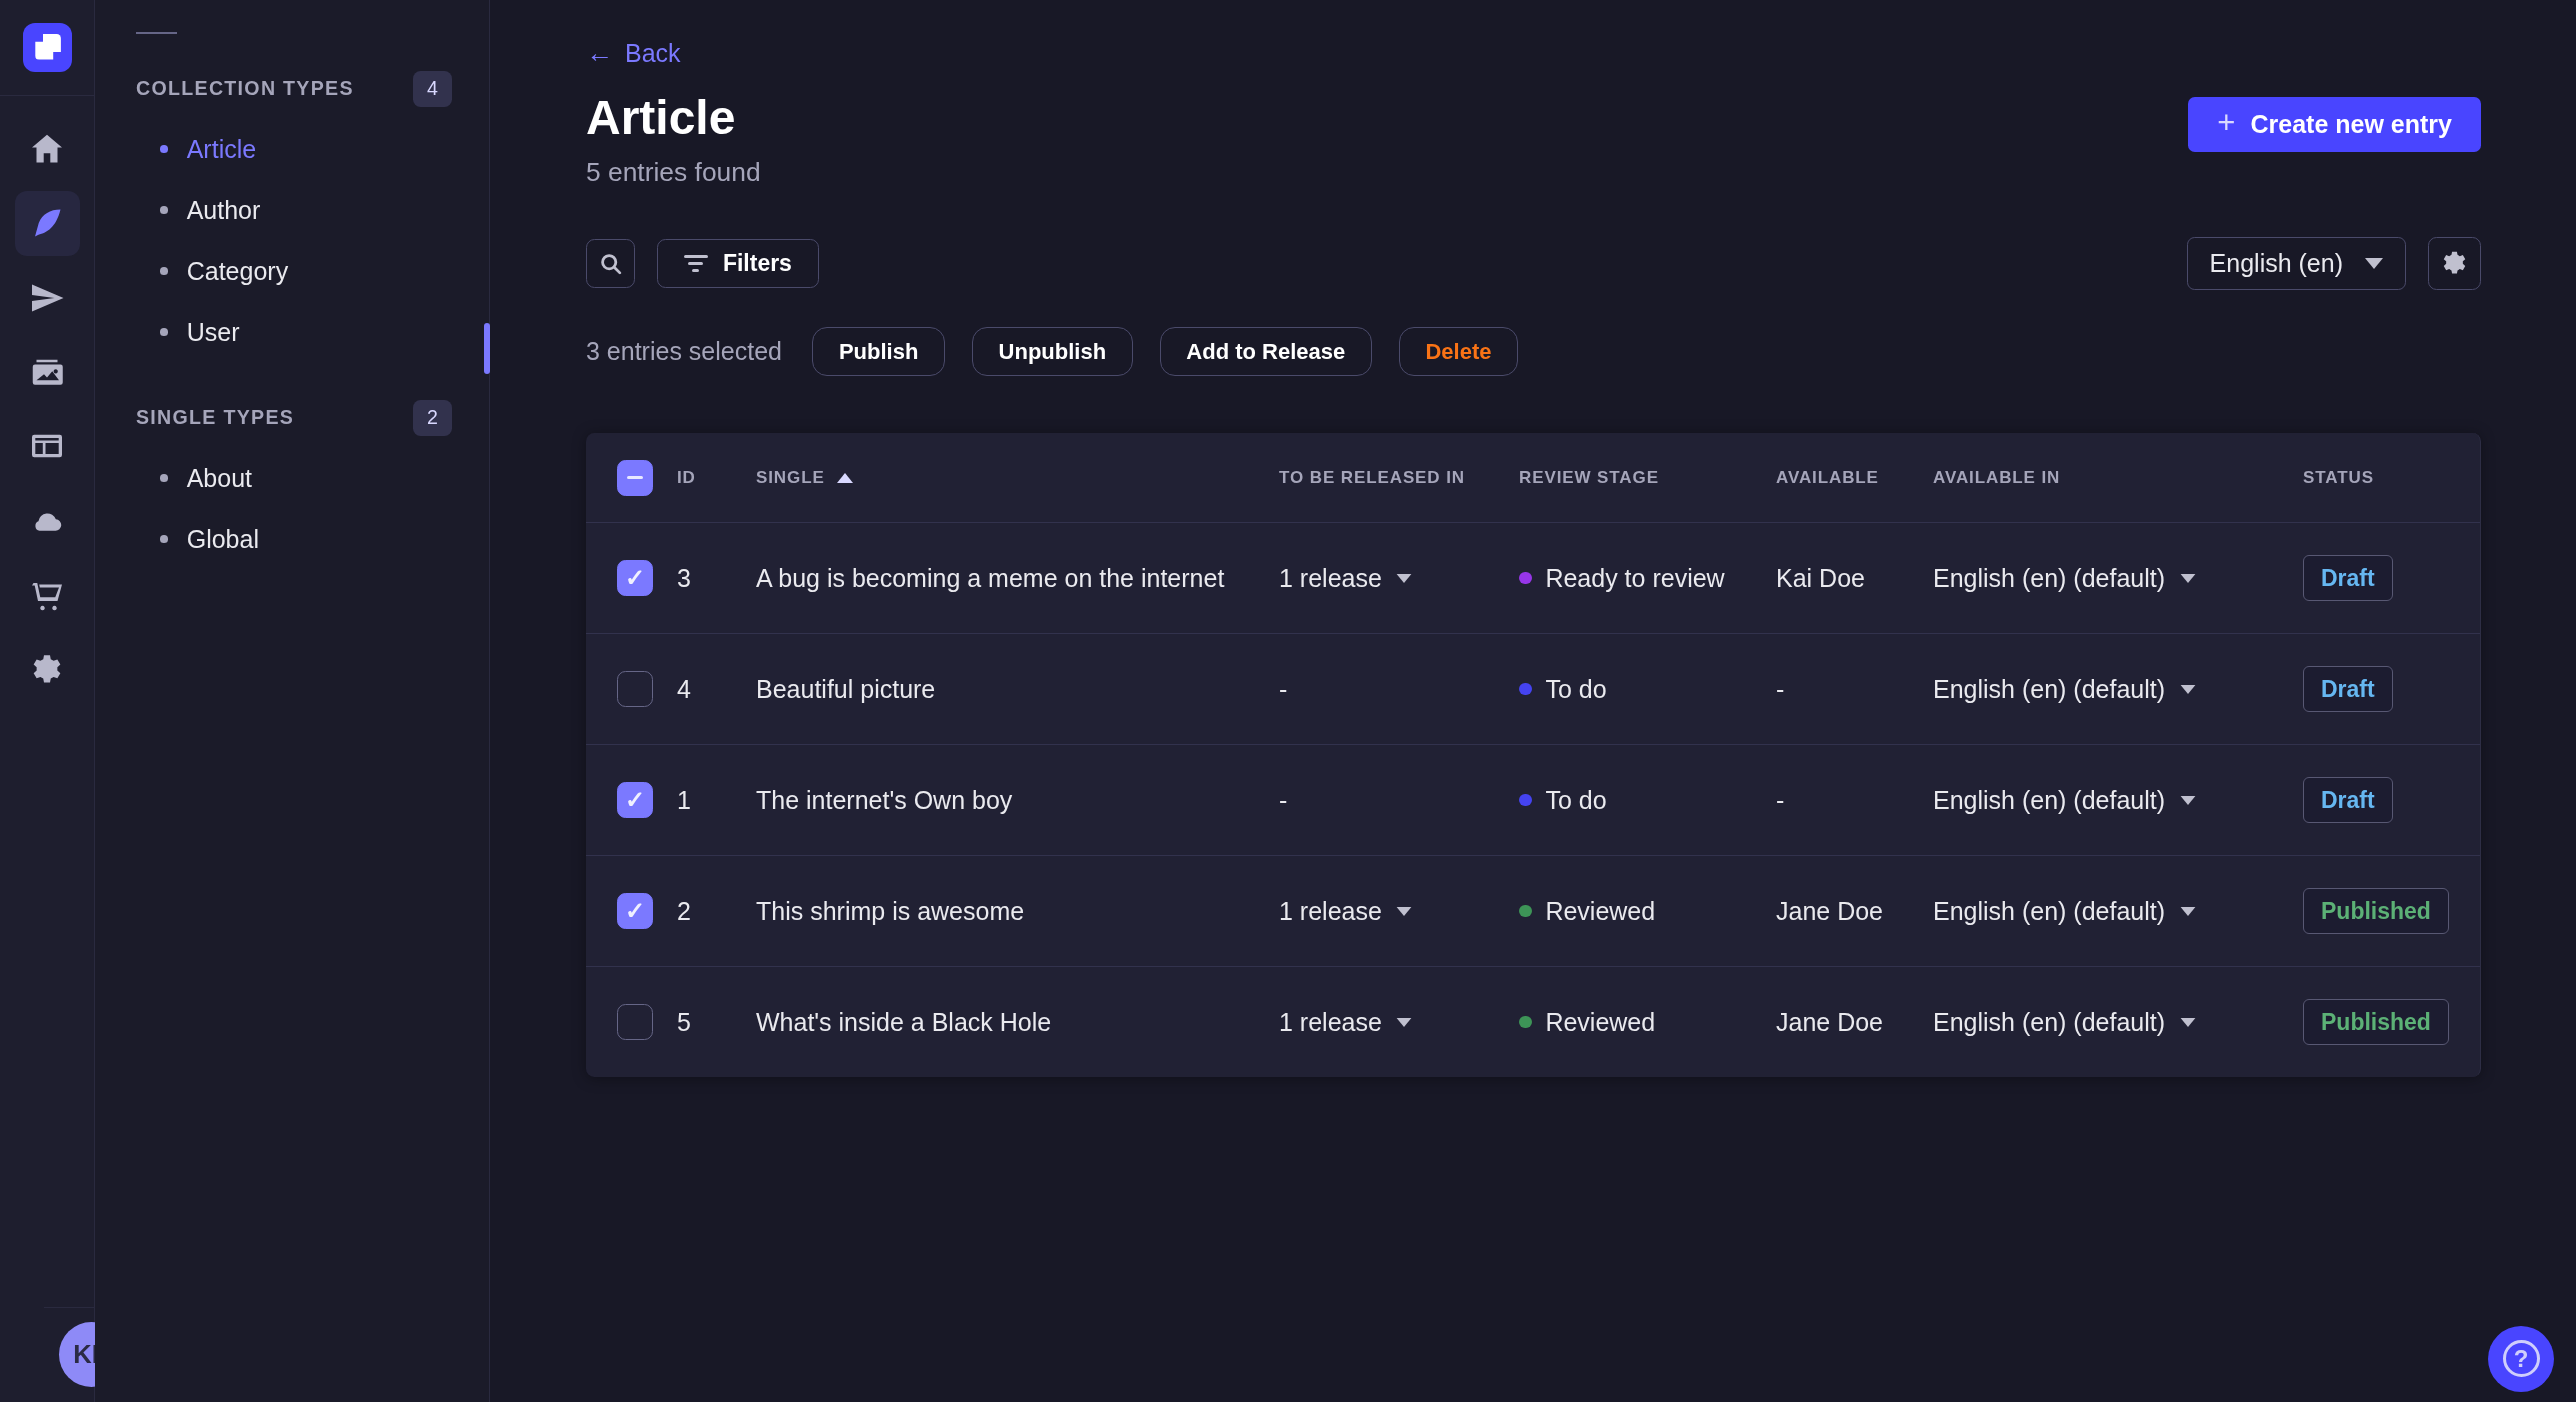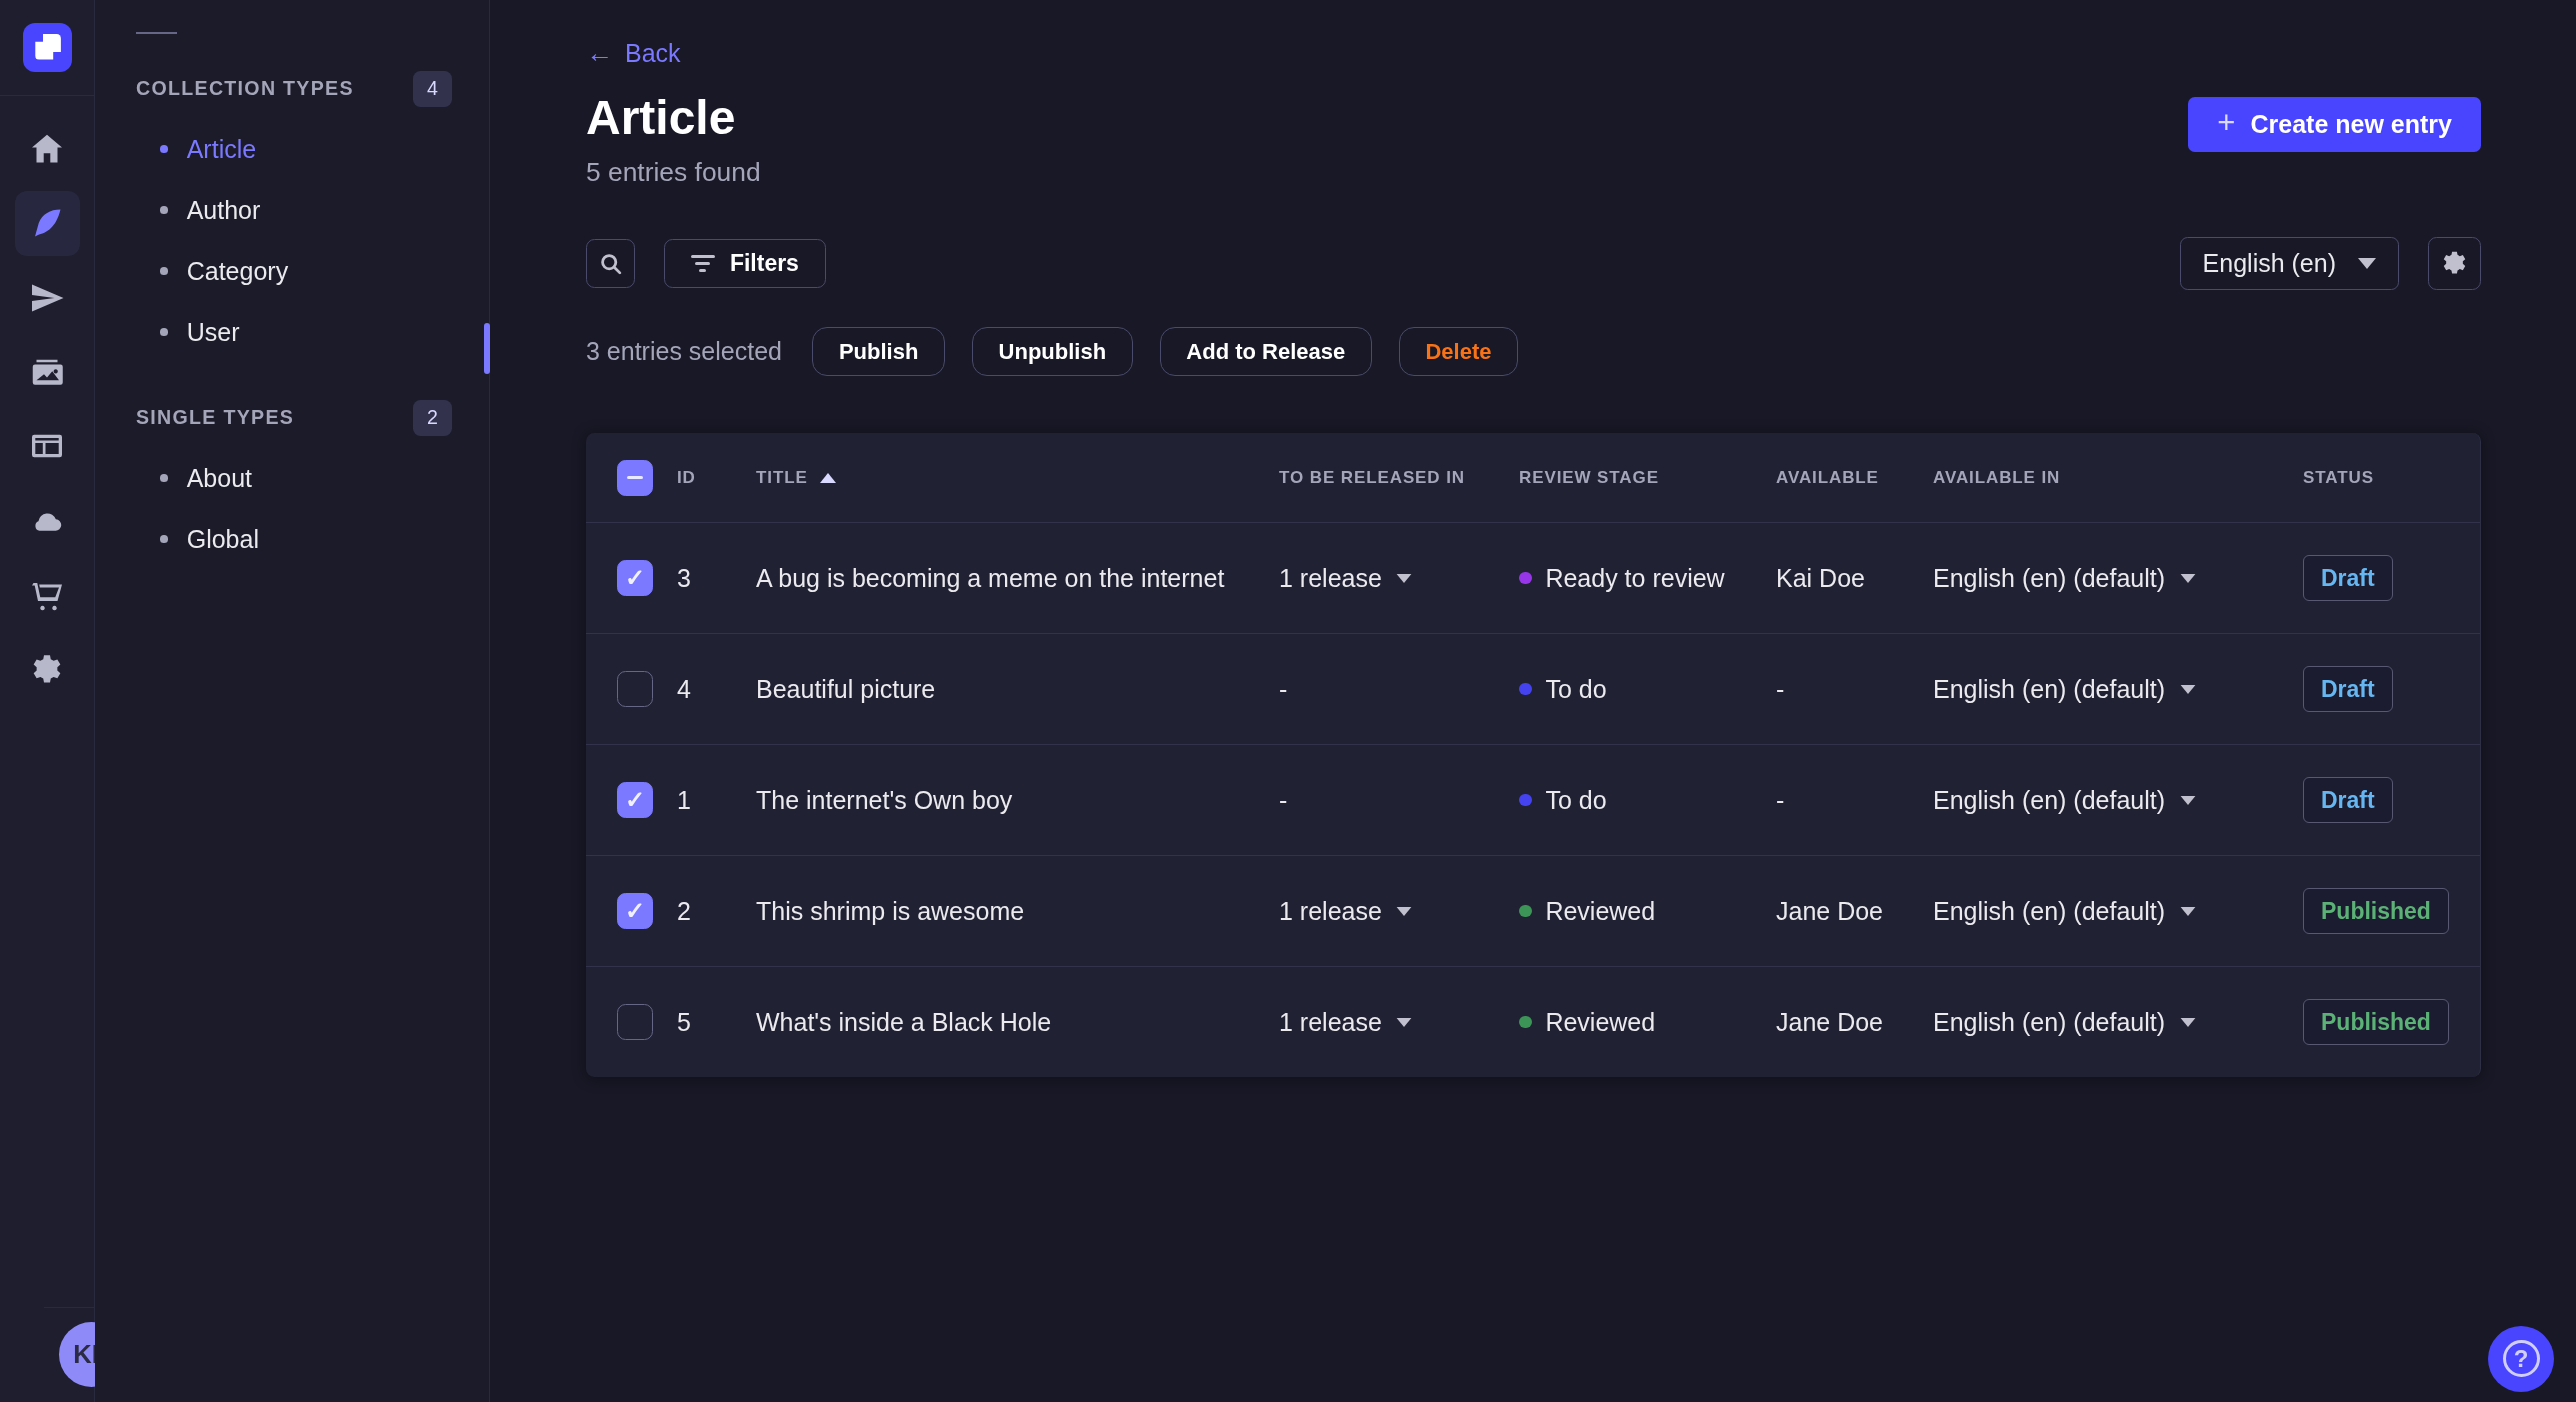--- a/index.html
+++ b/index.html
@@ -86,21 +86,21 @@
   .page-sub { font-size:26.4px; color:#a5a5ba; margin-top:12px; }
   .btn-primary {
     margin-top:6.8px; height:55px; padding:0 29px; border-radius:6.8px; border:none;
     background:#4945ff; color:#fff; font-size:25px; font-weight:600;
     display:inline-flex; align-items:center; gap:15.3px; cursor:pointer;
     font-family:inherit;
   }
   .btn-primary .plus { font-size:31px; font-weight:400; color:#d9d8ff; line-height:1; margin-top:-3.4px; }
   
   .toolbar { display:flex; align-items:center; justify-content:space-between; padding:49px 95px 0 95px; }
-  .toolbar-left, .toolbar-right { display:flex; align-items:flex-start; gap:29px; }
+  .toolbar-left, .toolbar-right { display:flex; align-items:flex-start; gap:22px; }
   .btn-filters {
     height:49px; padding:0 25.6px; border:0.9px solid #4a4a6a; border-radius:8.5px;
     background:transparent; color:#fff; font-size:23px; font-weight:600;
     display:inline-flex; align-items:center; gap:15.3px; cursor:pointer; font-family:inherit;
   }
   .filter-glyph { display:inline-flex; flex-direction:column; gap:4.3px; align-items:center; }
   .filter-glyph i { display:block; height:2.6px; border-radius:1.7px; background:#c0c0cf; }
   .filter-glyph i:nth-child(1){width:24px;} .filter-glyph i:nth-child(2){width:15.3px;} .filter-glyph i:nth-child(3){width:7.7px;}
   .locale-select {
     height:53px; padding:0 22px; border:0.9px solid #4a4a6a; border-radius:7.7px;
@@ -322,21 +322,21 @@
   
   <section class="table-card">
     <div class="trow thead">
       <div>
           <span class="checkbox indeterminate">
             <span class="dash"></span>
           </span>
         </div>
       <div class="th">ID</div>
       <div class="th">
-        <span>TITLE</span>
+        <span>SINGLE</span>
         <span class="sort-up"></span>
       </div>
       <div class="th">TO BE RELEASED IN</div>
       <div class="th">REVIEW STAGE</div>
       <div class="th">AVAILABLE</div>
       <div class="th">AVAILABLE IN</div>
       <div class="th">STATUS</div>
     </div>
 
     <div class="trow">

